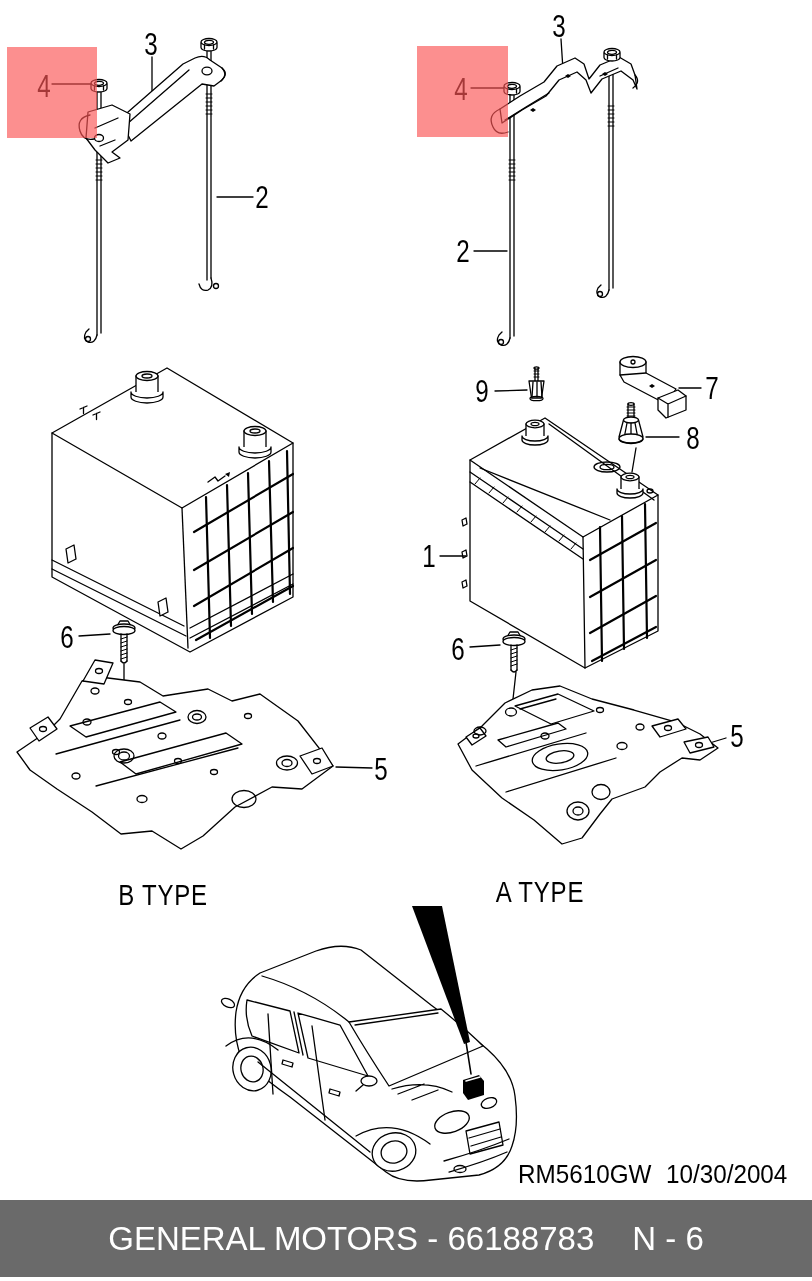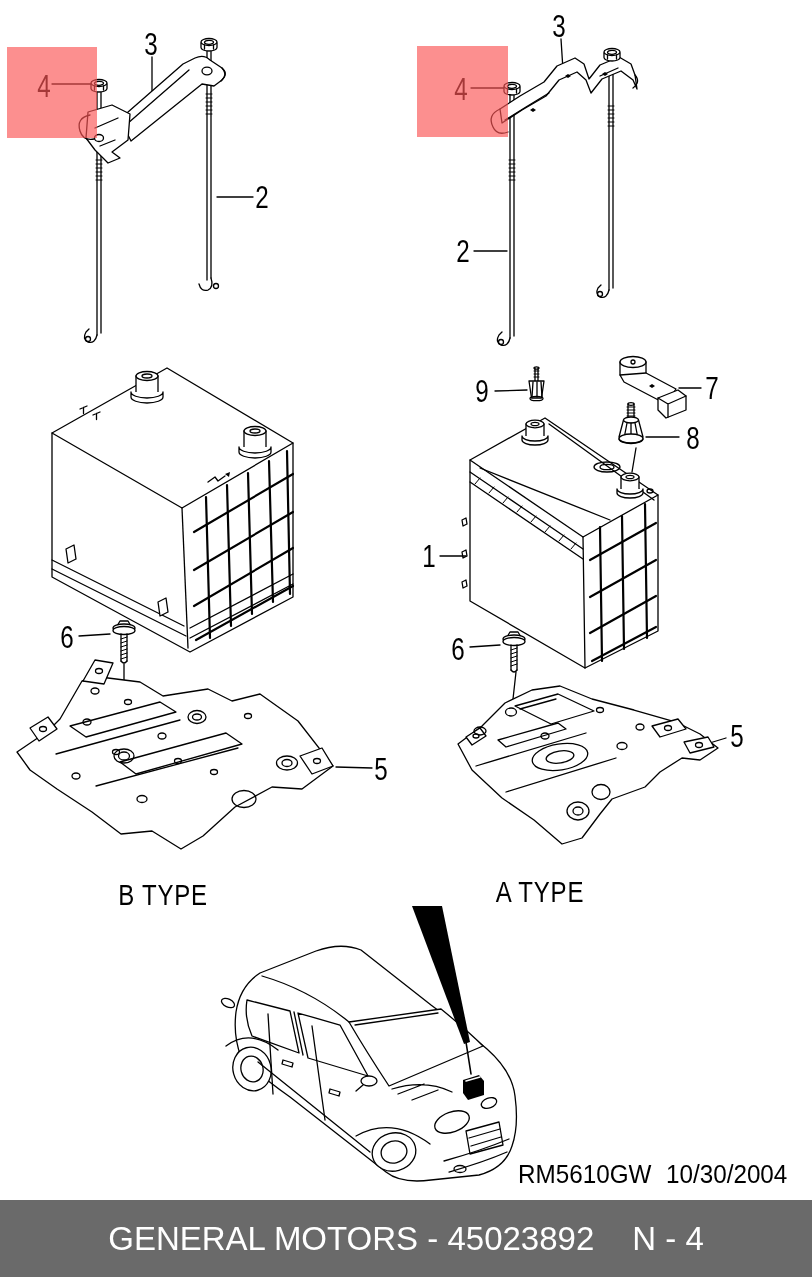--- a/index.html
+++ b/index.html
@@ -347,17 +347,17 @@
 
 <div class="hl-box hl-left"></div>
 <div class="hl-box hl-right"></div>
 
 <div id="stamp">
   <span>RM5610GW</span>
   <span>10/30/2004</span>
 </div>
 
 <div id="footer-bar">
-  <span>GENERAL MOTORS - 45023892</span>
-  <span>N - 4</span>
+  <span>GENERAL MOTORS - 66188783</span>
+  <span>N - 6</span>
 </div>
 
 </div>
 
 </body></html>

